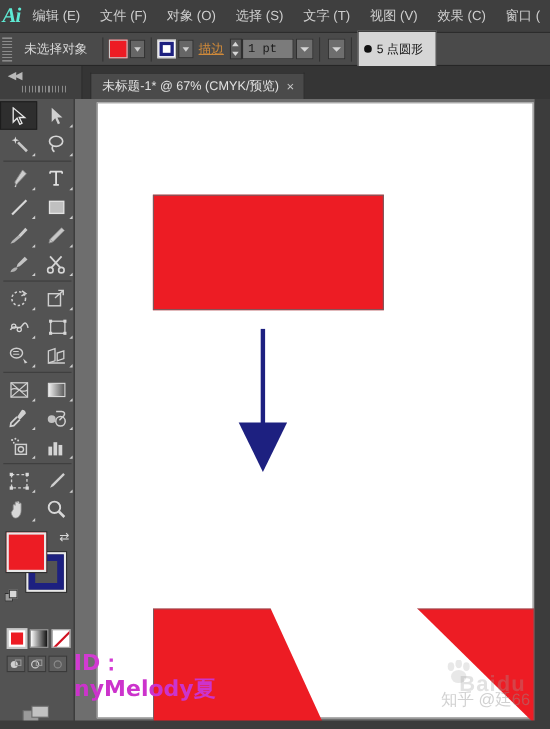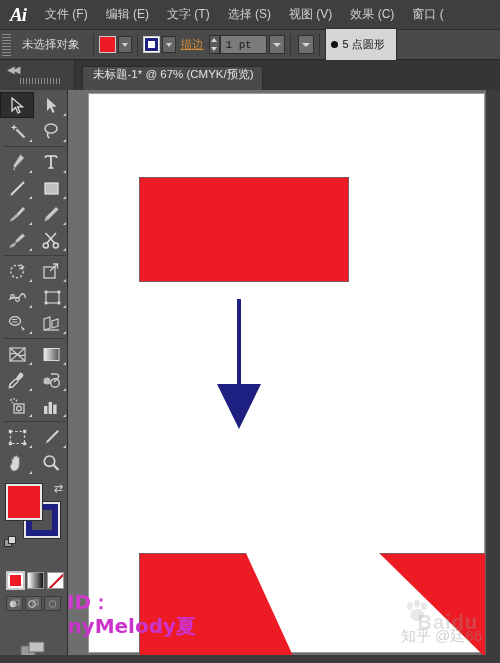--- a/index.html
+++ b/index.html
@@ -12,21 +12,21 @@
   #app { position:relative; width:500px; height:663px; background:#3c3c3c; }
 
   
   .menubar {
     position:absolute; left:0; top:0; width:500px; height:30px;
     background:#3f3f3f; display:flex; align-items:center;
     border-bottom:1px solid #2c2c2c;
   }
   .ai-logo {
     width:36px; height:22px; display:flex; align-items:center; justify-content:center;
-    color:#ffffff; font-weight:bold; font-size:19px; font-style:italic;
+    color:#5eead4; font-weight:bold; font-size:19px; font-style:italic;
     font-family:"Liberation Serif","DejaVu Serif",serif;
     letter-spacing:-1px;
   }
   .menu-item {
     color:#cfcfcf; font-size:12px; padding:0 9px; height:30px;
     display:flex; align-items:center; white-space:nowrap;
   }
 
   
   .controlbar {
@@ -103,21 +103,21 @@
   .collapse-arrows {
     position:absolute; left:7px; top:4px; color:#b8b8b8; font-size:10px; letter-spacing:-2px;
   }
   .collapse-grip {
     position:absolute; left:20px; top:18px; width:40px; height:6px;
     background:repeating-linear-gradient(to right,#8a8a8a 0 1px,#3f3f3f 1px 3px);
   }
   .tab {
     height:24px; background:#4a4a4a; border:1px solid #2b2b2b; border-bottom:none;
     display:flex; align-items:center; gap:7px; padding:0 8px 0 10px; margin-left:7px;
-    color:#e2e2e2; font-size:11.5px; white-space:nowrap;flex-direction:column;
+    color:#e2e2e2; font-size:11.5px; white-space:nowrap;
   }
   .tab-close { color:#c8c8c8; font-size:12px; line-height:1; }
 
   
   .toolpanel {
     position:absolute; left:0; top:90px; width:68px; height:573px;
     background:#535353; border-right:1px solid #2b2b2b;
   }
   .tool-grid { display:flex; flex-wrap:wrap; width:68px; padding-top:2px; }
   .tool {
@@ -236,24 +236,25 @@
     position:absolute; left:0; top:655px; width:500px; height:8px; background:#3c3c3c;
   }
 </style>
 </head>
 <body>
 
 <div id="app">
 
   <div class="menubar">
     <div class="ai-logo">Ai</div>
+    <div class="menu-item">编辑 (E)</div>
     <div class="menu-item">文件 (F)</div>
-    <div class="menu-item">编辑 (E)</div>
+    <div class="menu-item">对象 (O)</div>
+    <div class="menu-item">选择 (S)</div>
     <div class="menu-item">文字 (T)</div>
-    <div class="menu-item">选择 (S)</div>
     <div class="menu-item">视图 (V)</div>
     <div class="menu-item">效果 (C)</div>
     <div class="menu-item">窗口 (</div>
   </div>
 
   <div class="controlbar">
     <div class="grip"></div>
     <div class="cb-label">未选择对象</div>
     <div class="cb-sep"></div>
 

